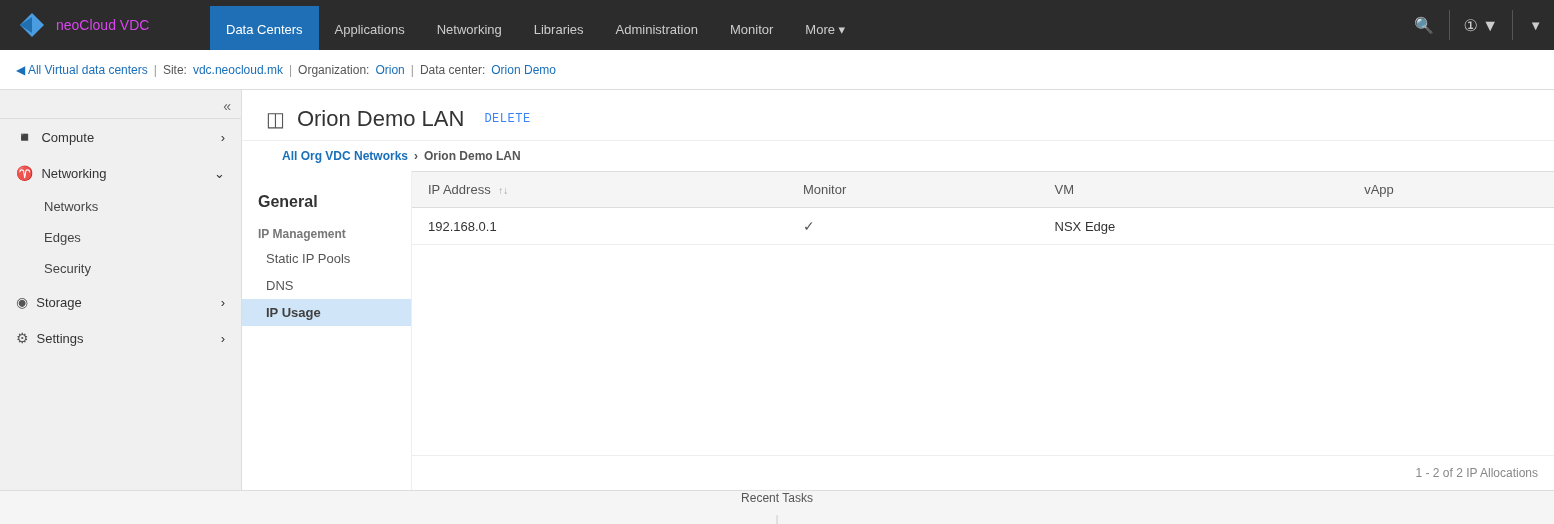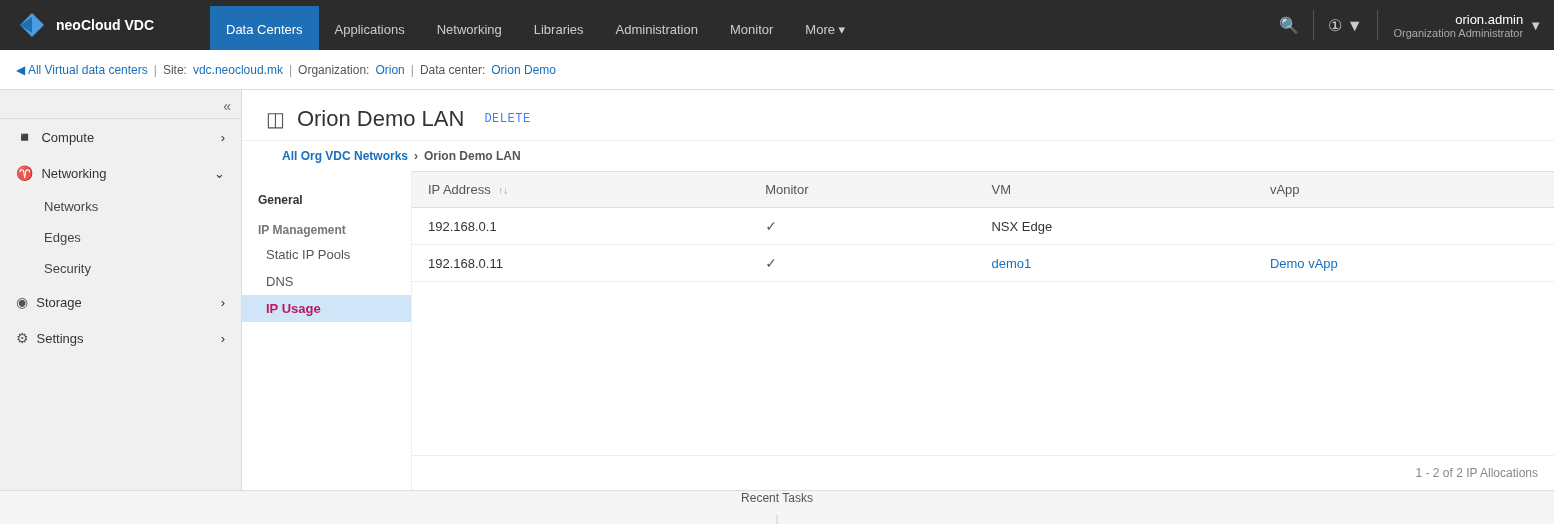--- a/index.html
+++ b/index.html
@@ -20,23 +20,23 @@
       padding: 0 16px;
       width: 210px;
       gap: 8px;
       flex-shrink: 0;
     }
     .brand-logo {
       width: 32px;
       height: 32px;
     }
     .brand-name {
-      color: #ffffff;
+      color: #d946ef;
       font-size: 14px;
-      font-weight: bold;
+      font-weight: normal;
       white-space: nowrap;
     }
     .nav-items {
       display: flex;
       align-items: center;
       height: 100%;
       flex: 1;
     }
     .nav-item {
       padding: 0 16px;
@@ -197,35 +197,35 @@
     }
 
     
     .left-panel {
       width: 170px;
       flex-shrink: 0;
       padding: 16px 0;
       border-right: 1px solid #eee;
     }
     .panel-section-title {
-      font-size: 12px;
+      font-size: 16px;
       font-weight: bold;
       color: #333;
       padding: 6px 16px;
       text-transform: none;
     }
     .panel-item {
       padding: 6px 16px 6px 24px;
       font-size: 13px;
       color: #555;
       cursor: pointer;
     }
     .panel-item.active {
       background: #d0e5f7;
-      color: #be185d;
+      color: #404040;
       font-weight: bold;
     }
     .panel-subsection-title {
       font-size: 12px;
       color: #777;
       padding: 10px 16px 4px;
       font-weight: bold;
     }
 
     
@@ -329,24 +329,20 @@
     <div class="nav-item">Administration</div>
     <div class="nav-item">Monitor</div>
     <div class="nav-item">More ▾</div>
   </div>
   <div class="nav-right">
     <div class="nav-icon-btn">🔍</div>
     <div class="nav-divider"></div>
     <div class="nav-icon-btn">① ▼</div>
     <div class="nav-divider"></div>
     <div class="user-info">
-      <div>
-        <div class="user-name">orion.admin</div>
-        <div class="user-role">Organization Administrator</div>
-      </div>
       <span>▼</span>
     </div>
   </div>
 </div>
 
 <div class="breadcrumb-bar">
   <a href="#">◀ All Virtual data centers</a>
   <span class="bc-sep">|</span>
   <span>Site:</span>
   <a href="#">vdc.neocloud.mk</a>
@@ -435,26 +431,20 @@
                 <th>vApp</th>
               </tr>
             </thead>
             <tbody id="table-body">
             <tr>
                   <td>192.168.0.1</td>
                   <td><span class="check-mark">✓</span></td>
                   <td>NSX Edge</td>
                   <td></td>
                 </tr>
-                <tr>
-                  <td>192.168.0.11</td>
-                  <td><span class="check-mark">✓</span></td>
-                  <td><a class="table-link" href="#">demo1</a></td>
-                  <td><a class="table-link" href="#">Demo vApp</a></td>
-                </tr>
               </tbody>
           </table>
         </div>
         <div class="table-footer">1 - 2 of 2 IP Allocations</div>
       </div>
 
     </div>
   </div>
 
 </div>

